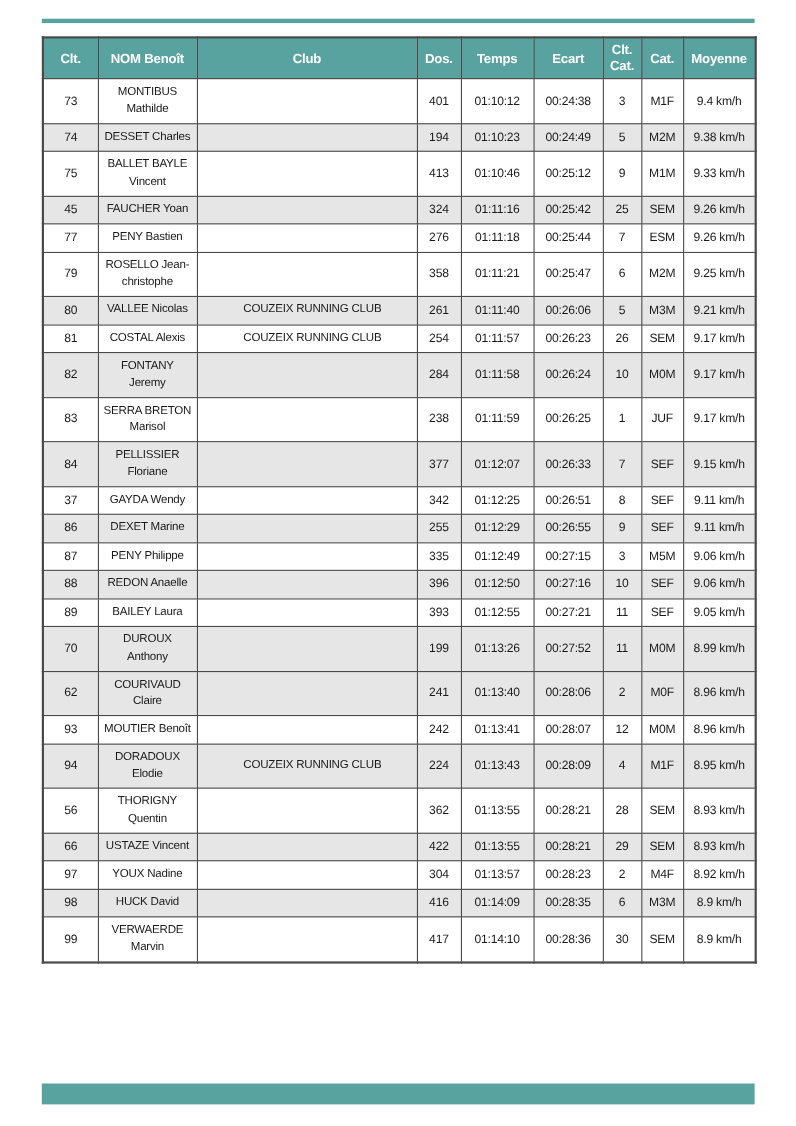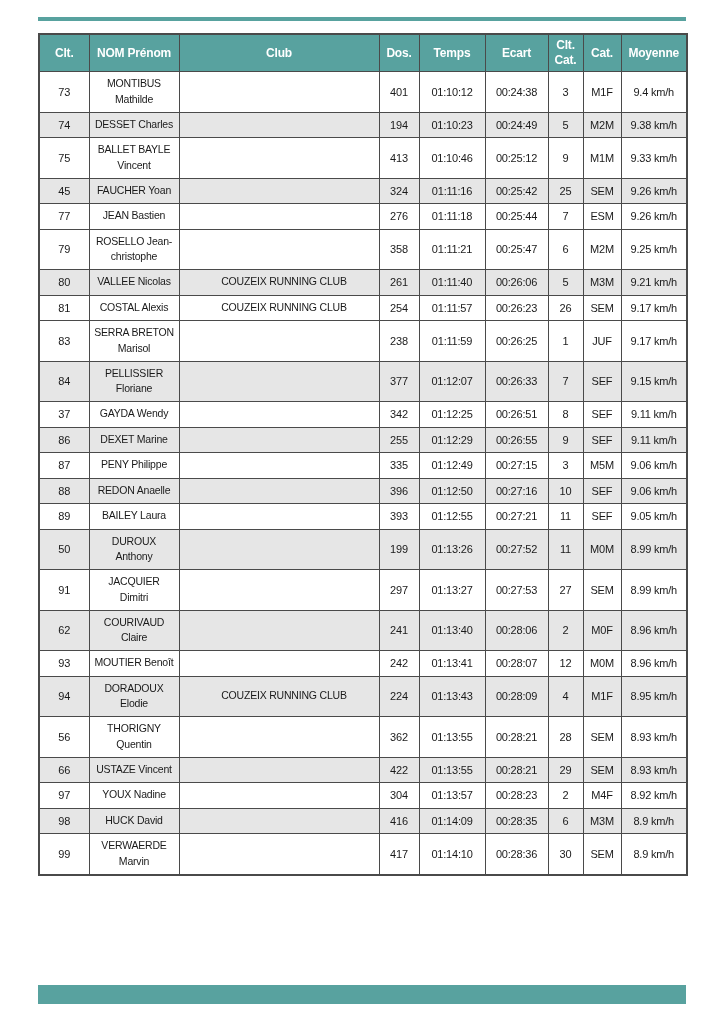--- a/index.html
+++ b/index.html
@@ -73,21 +73,21 @@
       <col style="width:40px">
       <col style="width:66px">
       <col style="width:63px">
       <col style="width:35px">
       <col style="width:38px">
       <col style="width:66px">
     </colgroup>
     <thead>
       <tr>
         <th>Clt.</th>
-        <th>NOM Prénom</th>
+        <th>NOM Benoît</th>
         <th>Club</th>
         <th>Dos.</th>
         <th>Temps</th>
         <th>Ecart</th>
         <th>Clt.
 Cat.</th>
         <th>Cat.</th>
         <th>Moyenne</th>
       </tr>
     </thead>
@@ -133,21 +133,21 @@
     <td class="c-club"></td>
     <td class="c-dos">324</td>
     <td class="c-temps">01:11:16</td>
     <td class="c-ecart">00:25:42</td>
     <td class="c-cltcat">25</td>
     <td class="c-cat">SEM</td>
     <td class="c-moy">9.26 km/h</td>
   </tr>
         <tr>
     <td class="c-clt">77</td>
-    <td class="c-name">JEAN Bastien</td>
+    <td class="c-name">PENY Bastien</td>
     <td class="c-club"></td>
     <td class="c-dos">276</td>
     <td class="c-temps">01:11:18</td>
     <td class="c-ecart">00:25:44</td>
     <td class="c-cltcat">7</td>
     <td class="c-cat">ESM</td>
     <td class="c-moy">9.26 km/h</td>
   </tr>
         <tr>
     <td class="c-clt">79</td>
@@ -176,20 +176,32 @@
     <td class="c-clt">81</td>
     <td class="c-name">COSTAL Alexis</td>
     <td class="c-club">COUZEIX RUNNING CLUB</td>
     <td class="c-dos">254</td>
     <td class="c-temps">01:11:57</td>
     <td class="c-ecart">00:26:23</td>
     <td class="c-cltcat">26</td>
     <td class="c-cat">SEM</td>
     <td class="c-moy">9.17 km/h</td>
   </tr>
+        <tr class="alt">
+    <td class="c-clt">82</td>
+    <td class="c-name">FONTANY
+Jeremy</td>
+    <td class="c-club"></td>
+    <td class="c-dos">284</td>
+    <td class="c-temps">01:11:58</td>
+    <td class="c-ecart">00:26:24</td>
+    <td class="c-cltcat">10</td>
+    <td class="c-cat">M0M</td>
+    <td class="c-moy">9.17 km/h</td>
+  </tr>
         <tr>
     <td class="c-clt">83</td>
     <td class="c-name">SERRA BRETON
 Marisol</td>
     <td class="c-club"></td>
     <td class="c-dos">238</td>
     <td class="c-temps">01:11:59</td>
     <td class="c-ecart">00:26:25</td>
     <td class="c-cltcat">1</td>
     <td class="c-cat">JUF</td>
@@ -256,41 +268,29 @@
     <td class="c-name">BAILEY Laura</td>
     <td class="c-club"></td>
     <td class="c-dos">393</td>
     <td class="c-temps">01:12:55</td>
     <td class="c-ecart">00:27:21</td>
     <td class="c-cltcat">11</td>
     <td class="c-cat">SEF</td>
     <td class="c-moy">9.05 km/h</td>
   </tr>
         <tr class="alt">
-    <td class="c-clt">50</td>
+    <td class="c-clt">70</td>
     <td class="c-name">DUROUX
 Anthony</td>
     <td class="c-club"></td>
     <td class="c-dos">199</td>
     <td class="c-temps">01:13:26</td>
     <td class="c-ecart">00:27:52</td>
     <td class="c-cltcat">11</td>
     <td class="c-cat">M0M</td>
-    <td class="c-moy">8.99 km/h</td>
-  </tr>
-        <tr>
-    <td class="c-clt">91</td>
-    <td class="c-name">JACQUIER
-Dimitri</td>
-    <td class="c-club"></td>
-    <td class="c-dos">297</td>
-    <td class="c-temps">01:13:27</td>
-    <td class="c-ecart">00:27:53</td>
-    <td class="c-cltcat">27</td>
-    <td class="c-cat">SEM</td>
     <td class="c-moy">8.99 km/h</td>
   </tr>
         <tr class="alt">
     <td class="c-clt">62</td>
     <td class="c-name">COURIVAUD
 Claire</td>
     <td class="c-club"></td>
     <td class="c-dos">241</td>
     <td class="c-temps">01:13:40</td>
     <td class="c-ecart">00:28:06</td>

